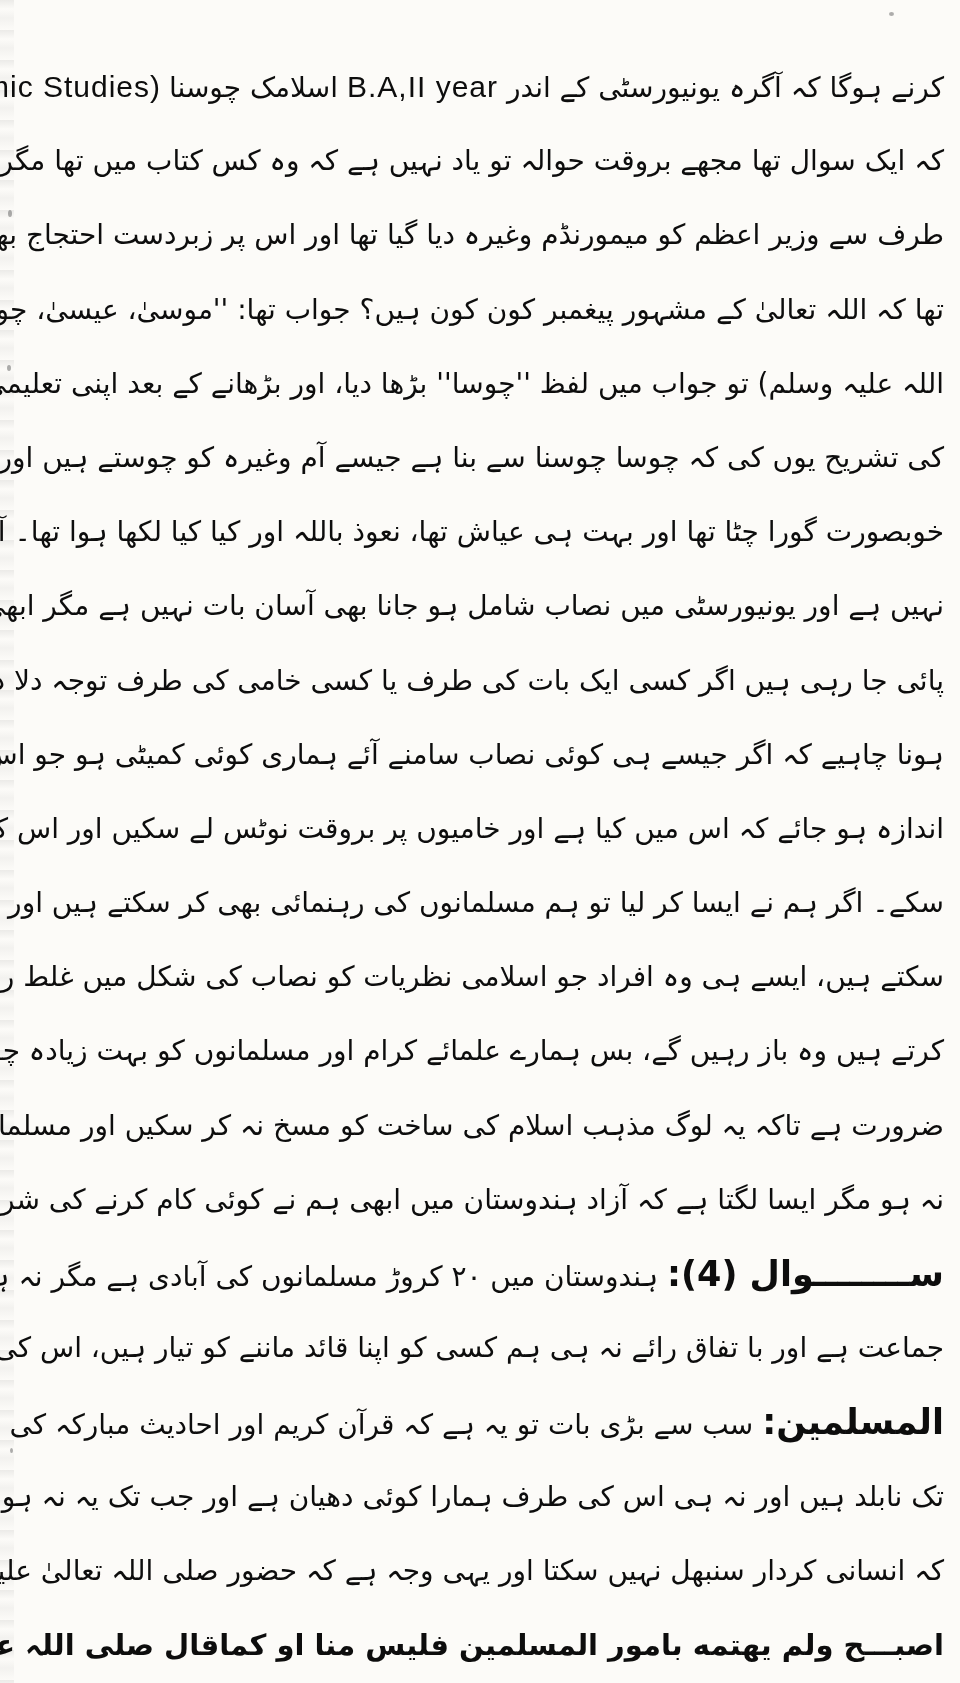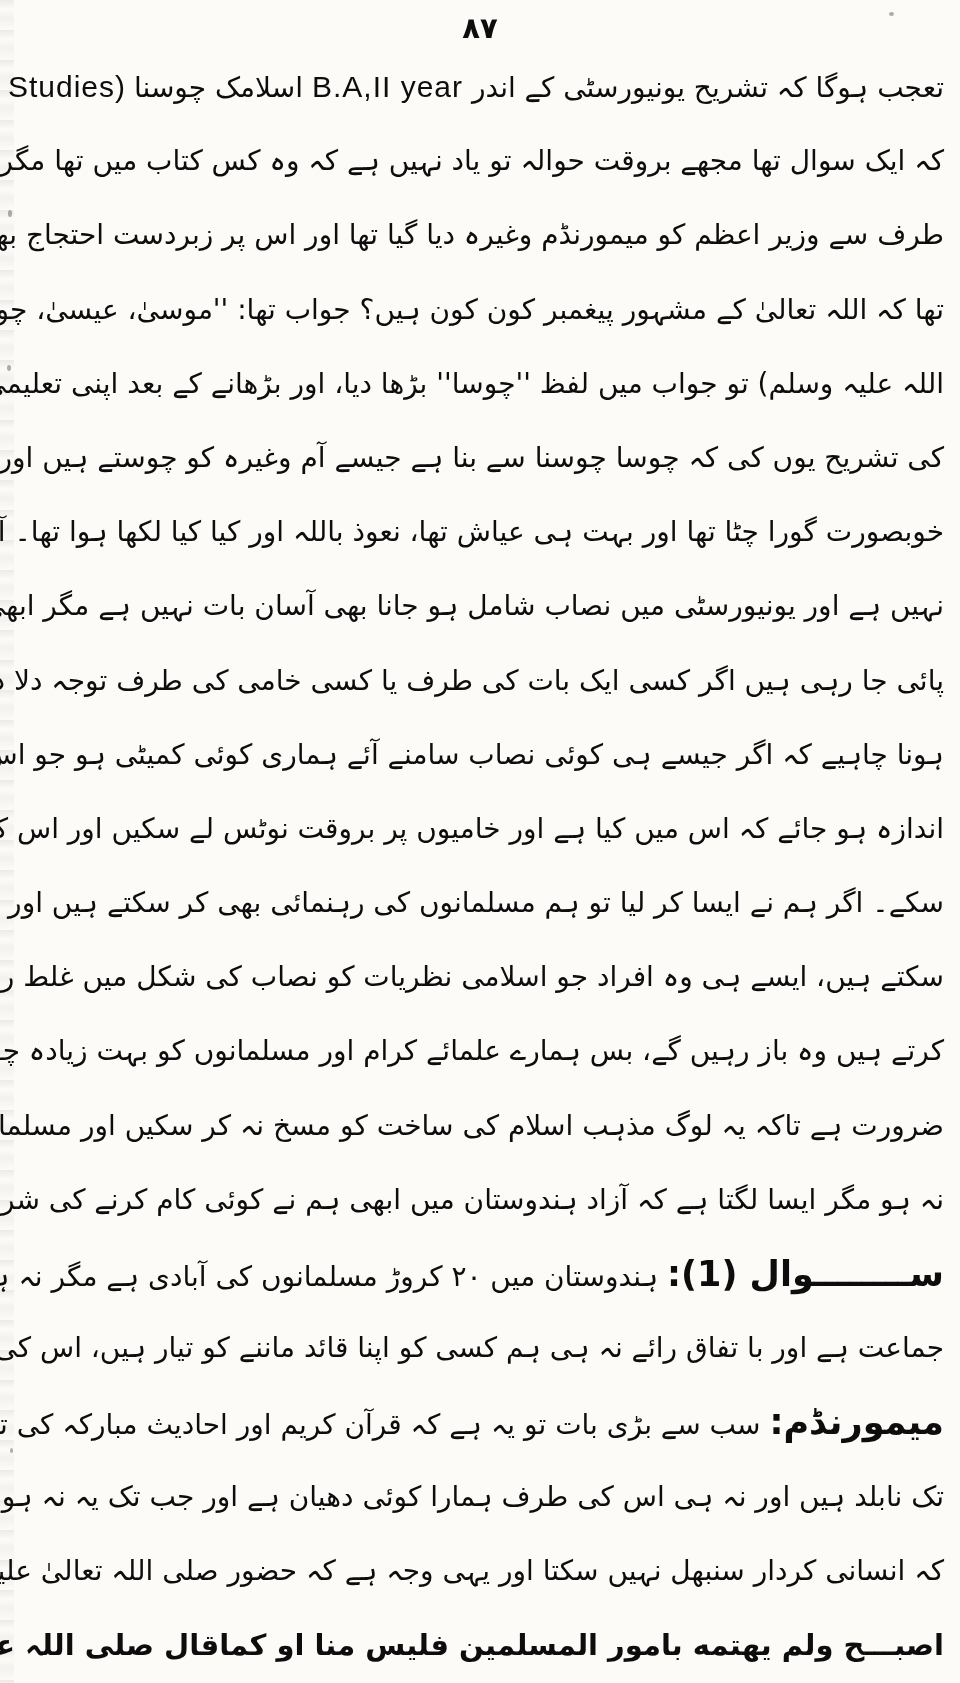--- a/index.html
+++ b/index.html
@@ -76,39 +76,38 @@
 </head>
 <body>
 
 <div class="page">
   <div class="scan-edge"></div>
   <div class="speck s1"></div>
   <div class="speck s2"></div>
   <div class="speck s3"></div>
   <div class="speck s4"></div>
 
-  <div class="page-number">۸۷</div>
 
   <div class="text-body">
-      <div class="line"><span>تعجب ہوگا کہ تشریح یونیورسٹی کے اندر</span> <span class="latin" dir="ltr">B.A,II year</span> <span>اسلامک چوسنا</span> <span class="latin" dir="ltr">(Islamic Studies)</span></div>
+      <div class="line"><span>کرنے ہوگا کہ آگرہ یونیورسٹی کے اندر</span> <span class="latin" dir="ltr">B.A,II year</span> <span>اسلامک چوسنا</span> <span class="latin" dir="ltr">(Islamic Studies)</span></div>
       <div class="line"><span>کہ ایک سوال تھا مجھے بروقت حوالہ تو یاد نہیں ہے کہ وہ کس کتاب میں تھا مگر اس پر تحریک اسلام کی</span></div>
       <div class="line"><span>طرف سے وزیر اعظم کو میمورنڈم وغیرہ دیا گیا تھا اور اس پر زبردست احتجاج بھی ہوا تھا، سوال یہ</span></div>
       <div class="line"><span>تھا کہ اللہ تعالیٰ کے مشہور پیغمبر کون کون ہیں؟ جواب تھا: ''موسیٰ، عیسیٰ، چوسا'' ابراہیم اور (محمد صلی</span></div>
       <div class="line"><span>اللہ علیہ وسلم) تو جواب میں لفظ ''چوسا'' بڑھا دیا، اور بڑھانے کے بعد اپنی تعلیمی گائیڈ میں اس</span></div>
       <div class="line"><span>کی تشریح یوں کی کہ چوسا چوسنا سے بنا ہے جیسے آم وغیرہ کو چوستے ہیں اور وہ نبی بہت</span></div>
       <div class="line"><span>خوبصورت گورا چٹا تھا اور بہت ہی عیاش تھا، نعوذ باللہ اور کیا کیا لکھا ہوا تھا۔ آگرہ بھی بہت دور</span></div>
       <div class="line"><span>نہیں ہے اور یونیورسٹی میں نصاب شامل ہو جانا بھی آسان بات نہیں ہے مگر ابھی بھی وہ کمیاں</span></div>
       <div class="line"><span>پائی جا رہی ہیں اگر کسی ایک بات کی طرف یا کسی خامی کی طرف توجہ دلا دو تو ہنگامہ کرتے ہیں مگر</span></div>
       <div class="line"><span>ہونا چاہیے کہ اگر جیسے ہی کوئی نصاب سامنے آئے ہماری کوئی کمیٹی ہو جو اس کو پڑھے تاکہ ہمیں</span></div>
       <div class="line"><span>اندازہ ہو جائے کہ اس میں کیا ہے اور خامیوں پر بروقت نوٹس لے سکیں اور اس کی خبر گیری کر</span></div>
       <div class="line"><span>سکے۔ اگر ہم نے ایسا کر لیا تو ہم مسلمانوں کی رہنمائی بھی کر سکتے ہیں اور حکومت کو آگاہ بھی کر</span></div>
       <div class="line"><span>سکتے ہیں، ایسے ہی وہ افراد جو اسلامی نظریات کو نصاب کی شکل میں غلط رواج دینے کی کوشش</span></div>
       <div class="line"><span>کرتے ہیں وہ باز رہیں گے، بس ہمارے علمائے کرام اور مسلمانوں کو بہت زیادہ چوکنا رہنے کی</span></div>
       <div class="line"><span>ضرورت ہے تاکہ یہ لوگ مذہب اسلام کی ساخت کو مسخ نہ کر سکیں اور مسلمانوں کی کردار کشی بھی</span></div>
       <div class="line"><span>نہ ہو مگر ایسا لگتا ہے کہ آزاد ہندوستان میں ابھی ہم نے کوئی کام کرنے کی شروعات ہی نہیں کی۔</span></div>
-      <div class="line"><span class="lead">ســــــــوال (1):</span> <span>ہندوستان میں ۲۰ کروڑ مسلمانوں کی آبادی ہے مگر نہ ہی ہماری کوئی سیاسی</span></div>
+      <div class="line"><span class="lead">ســــــــوال (4):</span> <span>ہندوستان میں ۲۰ کروڑ مسلمانوں کی آبادی ہے مگر نہ ہی ہماری کوئی سیاسی</span></div>
       <div class="line"><span>جماعت ہے اور با تفاق رائے نہ ہی ہم کسی کو اپنا قائد ماننے کو تیار ہیں، اس کی وجہ کیا ہے؟</span></div>
-      <div class="line"><span class="lead">میمورنڈم:</span> <span>سب سے بڑی بات تو یہ ہے کہ قرآن کریم اور احادیث مبارکہ کی تعلیم سے ہم اب</span></div>
+      <div class="line"><span class="lead">المسلمین:</span> <span>سب سے بڑی بات تو یہ ہے کہ قرآن کریم اور احادیث مبارکہ کی تعلیم سے ہم اب</span></div>
       <div class="line"><span>تک نابلد ہیں اور نہ ہی اس کی طرف ہمارا کوئی دھیان ہے اور جب تک یہ نہ ہو میں سمجھتا ہوں</span></div>
       <div class="line"><span>کہ انسانی کردار سنبھل نہیں سکتا اور یہی وجہ ہے کہ حضور صلی اللہ تعالیٰ علیہ وسلم نے فرمایا کہ:</span> </div>
       <div class="line"><span class="arabic-quote">اصبـــح ولم یهتمه بامور المسلمین فلیس منا او کماقال صلی اللہ علیہ وسلم ،</span></div>
     </div>
 </div>
 
 </body></html>

